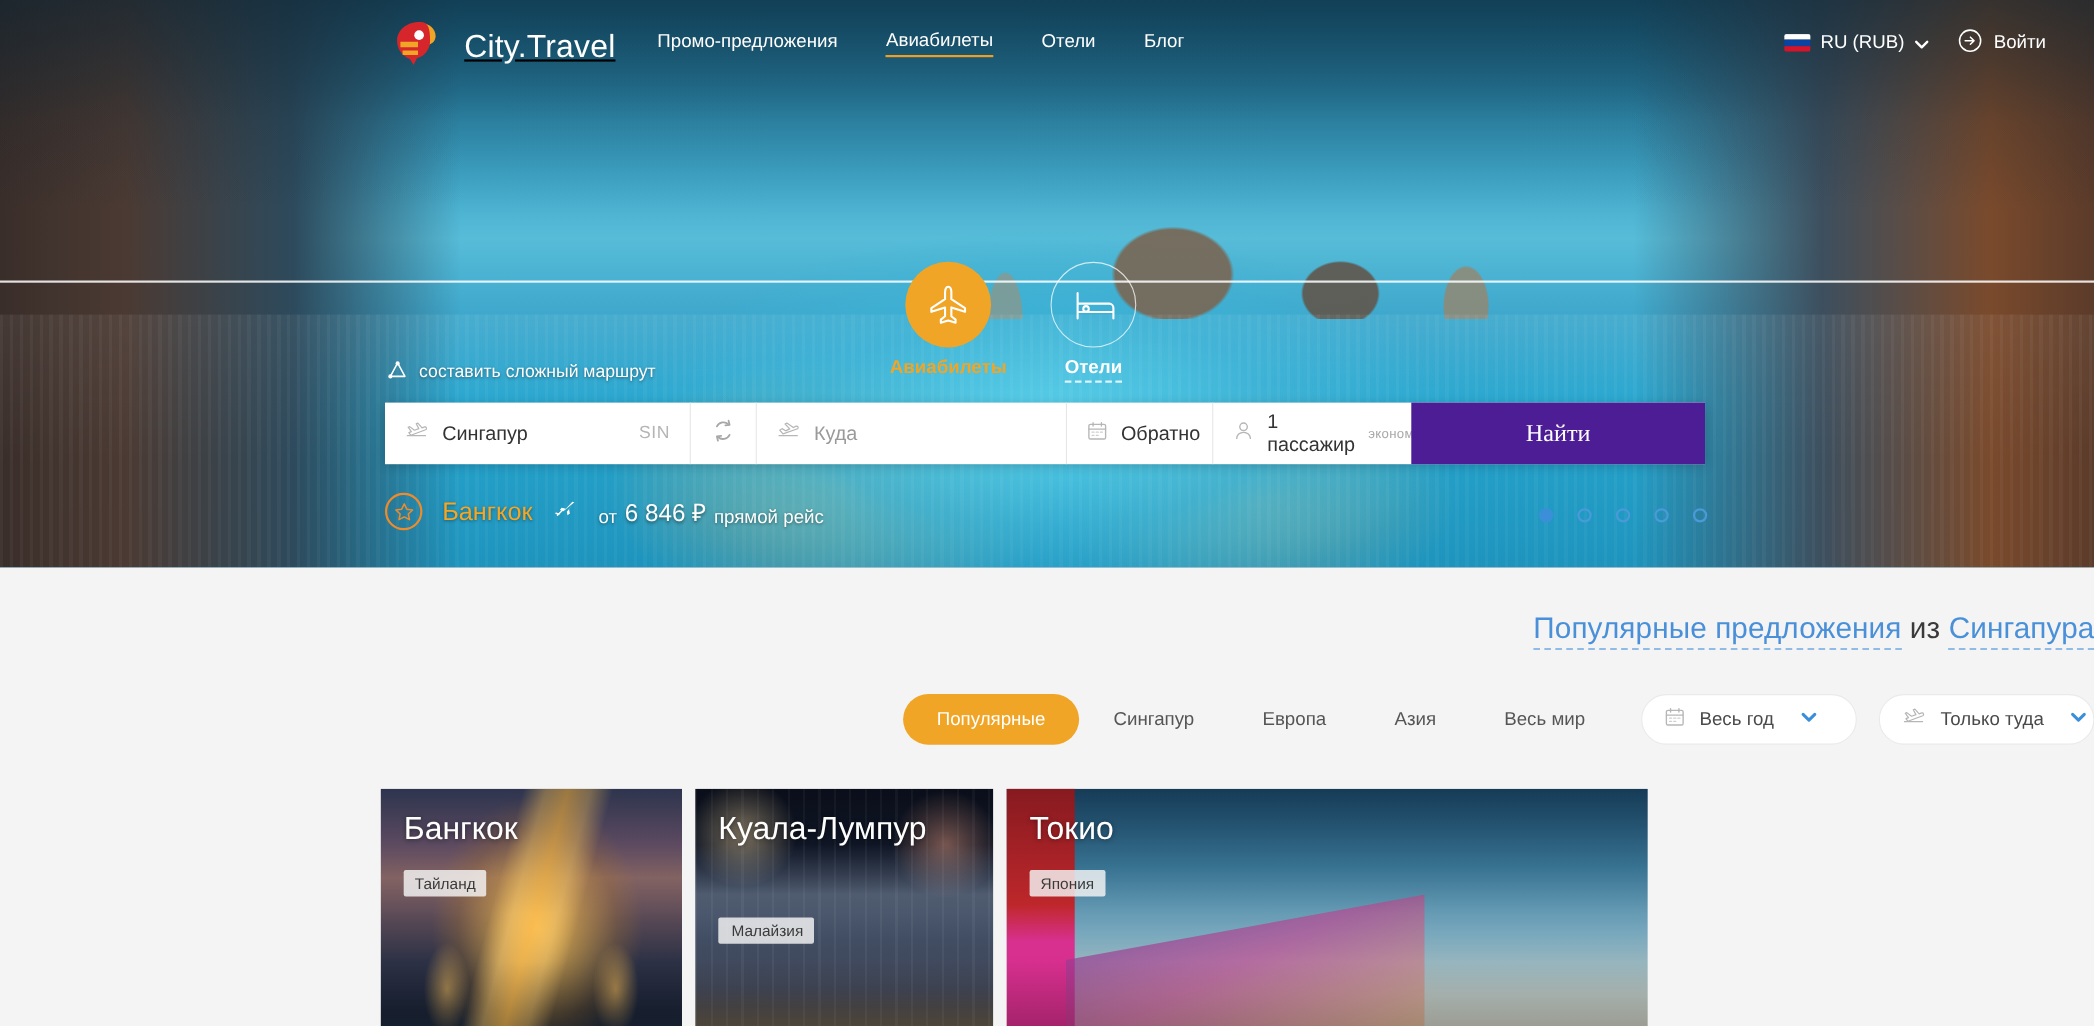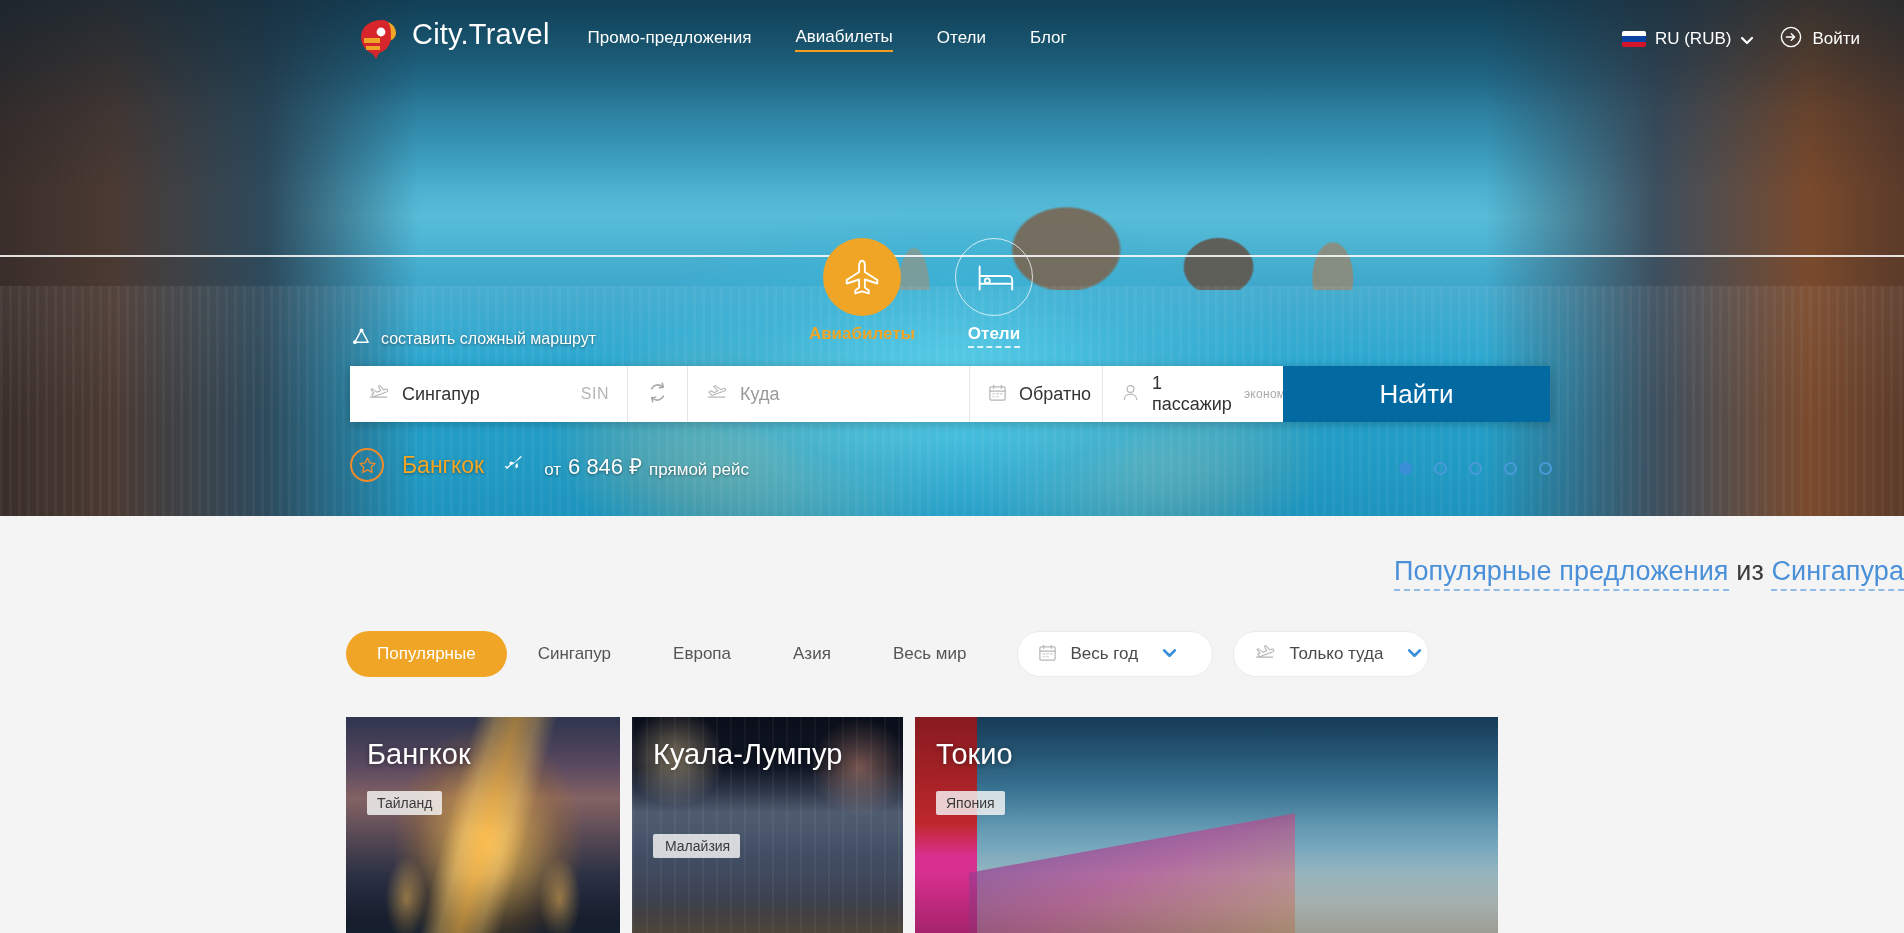--- a/index.html
+++ b/index.html
@@ -58,21 +58,21 @@
     pointer-events: none;
   }
 
   
   .topnav {
     position: absolute; top: 0; left: 0; right: 0; height: 78px;
     display: flex; align-items: center;
     padding: 0 44px 0 352px;
     z-index: 12;
   }
-  .logo { display: flex; align-items: flex-start; gap: 14px; }
+  .logo { display: flex; align-items: flex-end; gap: 24px; text-decoration: underline; }
   .logo-mark { width: 46px; height: 42px; position: relative; }
   .logo-text {
     color: #fff; font-size: 29px; font-weight: 400; letter-spacing: .2px;
     white-space: nowrap;
   }
   .nav-links { display: flex; align-items: center; gap: 44px; margin-left: 38px; }
   .nav-link {
     color: #fff; font-size: 17px; text-decoration: none; white-space: nowrap;
     padding-bottom: 3px; cursor: pointer;
   }
@@ -137,22 +137,22 @@
   .sf-swap { width: 60px; justify-content: center; padding: 0; cursor: pointer; }
   .sf-to { width: 282px; }
   .sf-date { width: 135px; cursor: pointer; }
   .sf-date2 { width: 133px; cursor: pointer; }
   .sf-pax { width: 180px; cursor: pointer; border-right: none; }
   .sf-val { font-size: 18px; color: #333; }
   .sf-ph { font-size: 18px; color: #9a9a9a; }
   .sf-code { margin-left: auto; font-size: 16px; color: #b5b5b5; letter-spacing: .5px; }
   .sf-class { font-size: 12px; color: #a9a9a9; letter-spacing: .3px; }
   .sf-submit {
-    flex: 1; background: #0369a1; color: #fff; border: none;
-    font-family: Liberation Sans, sans-serif; font-size: 26px; cursor: pointer;
+    flex: 1; background: #4c1d95; color: #fff; border: none;
+    font-family: Liberation Serif, serif; font-size: 22px; cursor: pointer;
     display: flex; align-items: center; justify-content: center;
   }
 
   
   .promo {
     position: absolute; left: 350px; top: 448px; z-index: 8;
     display: flex; align-items: center; gap: 18px;
   }
   .promo-star {
     width: 34px; height: 34px; border-radius: 50%;
@@ -173,21 +173,21 @@
   .section-title {
     text-align: right; font-size: 27px; font-weight: 400; color: #3a3a3a;
     letter-spacing: .1px;
   }
   .section-title .lnk {
     color: #4a90d9; border-bottom: 2px dashed #8fbbe6; padding-bottom: 3px; cursor: pointer;
   }
 
   .filters {
     margin: 44px 0 0 0; display: flex; align-items: center;
-    padding-left: 346px; gap: 0;
+    gap: 0; justify-content: flex-end;
   }
   .tabs { display: flex; align-items: center; }
   .tab {
     height: 46px; padding: 0 31px; display: flex; align-items: center;
     font-size: 17px; color: #555; border-radius: 23px; cursor: pointer;
     white-space: nowrap;
   }
   .tab.active { background: #f0a526; color: #fff; }
   .drop {
     height: 46px; border-radius: 23px; background: #fff;

